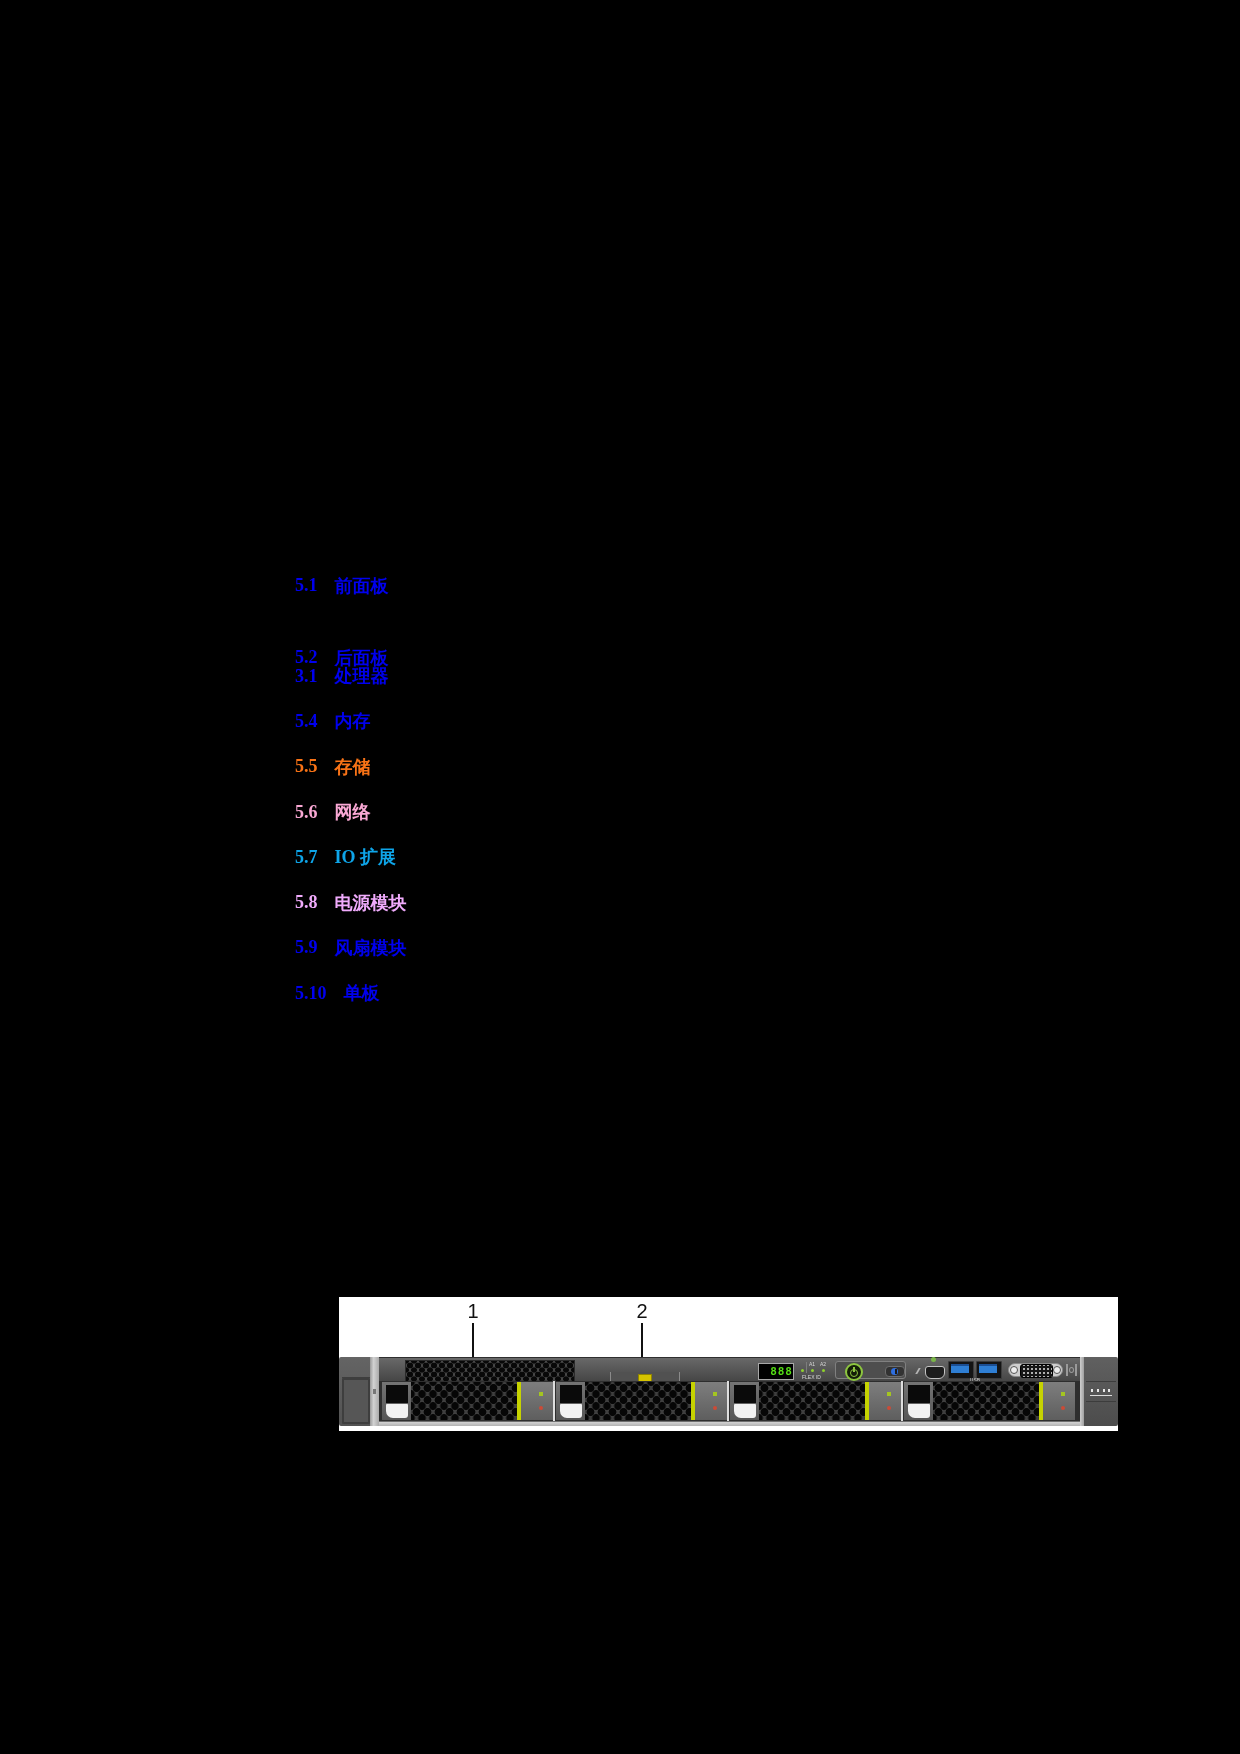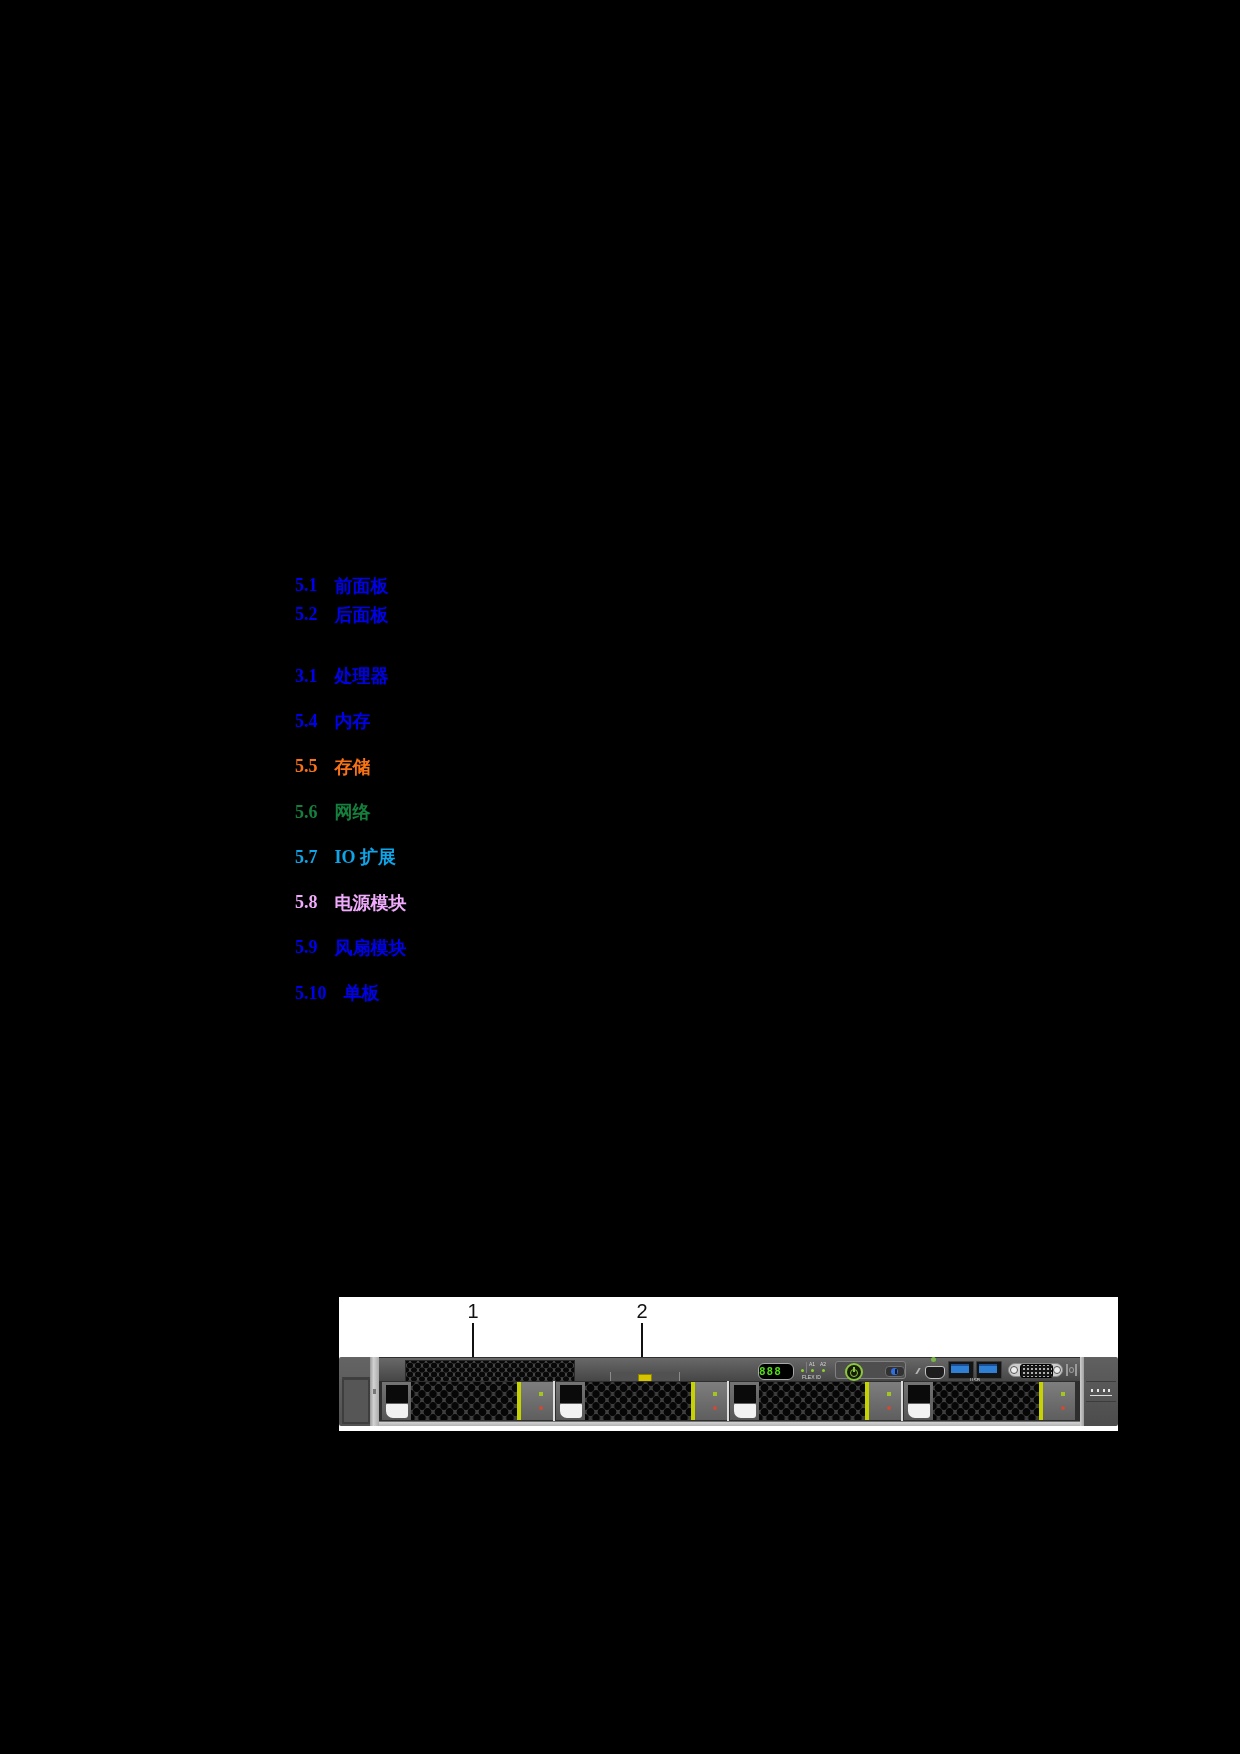--- a/index.html
+++ b/index.html
@@ -62,23 +62,23 @@
          radial-gradient(circle 3.4px at 50% 50%, #080808 78%, rgba(0,0,0,0) 92%),
          radial-gradient(circle 3.4px at 50% 50%, #080808 78%, rgba(0,0,0,0) 92%);
        background-size:8px 9px;background-position:0 0,4px 4.5px;}
 
   
   #vents{position:absolute;left:26px;top:2px;width:168px;height:21px;border:1px solid #2a2a2a;}
   #label-recess{position:absolute;left:231px;top:14px;width:68px;height:9px;
             border:1px solid #8a8a8a;border-top:none;background:#515151;}
   #label-tab{position:absolute;left:27px;top:2px;width:12px;height:6px;background:#d6c400;border:1px solid #8f8400;}
   #led-display{position:absolute;left:379px;top:5px;width:34px;height:15px;background:#000;
-            border:1px solid #a8a8a8;border-radius:6px;color:#55e015;
+            border:1px solid #a8a8a8;border-radius:0;color:#55e015;
             font-family:"DejaVu Sans Mono",monospace;font-size:11px;font-weight:bold;
-            text-align:left;line-height:15px;letter-spacing:1px;}
+            text-align:right;line-height:15px;letter-spacing:1px;}
   #indicators{position:absolute;left:418px;top:3px;width:34px;height:20px;
             font-family:"Liberation Sans",sans-serif;color:#d8d8d8;}
   #indicators .t{position:absolute;font-size:5px;line-height:5px;}
   #ind-a1{left:12px;top:1px;} #ind-a2{left:23px;top:1px;}
   #ind-flex{left:5px;top:14px;font-size:4.5px;white-space:nowrap;}
   #indicators .dot{position:absolute;top:8px;width:3px;height:3px;border-radius:50%;background:#8fd12c;}
   #ind-d1{left:4px;} #ind-d2{left:14px;} #ind-d3{left:25px;}
   #indicators .sep{position:absolute;left:9px;top:1px;width:1px;height:11px;background:#7c7c7c;}
   #btn-panel{position:absolute;left:456px;top:3px;width:71px;height:18px;
             background:#4e4e4e;border:1px solid #808080;border-radius:3px;box-sizing:border-box;}
@@ -137,37 +137,37 @@
 </head>
 <body>
 
 <div id="page">
 
   <div id="toc">
       <div class="toc-item" style="top: 563px; color: rgb(0, 0, 238);">
     <span class="num">5.1</span>
     <span class="label">前面板</span>
   </div>
-      <div class="toc-item" style="top: 592px; color: rgb(0, 0, 238);">
+      <div class="toc-item" style="top: 635px; color: rgb(0, 0, 238);">
     <span class="num">5.2</span>
     <span class="label">后面板</span>
   </div>
       <div class="toc-item" style="top: 653.6px; color: rgb(0, 0, 238);">
     <span class="num">3.1</span>
     <span class="label">处理器</span>
   </div>
       <div class="toc-item" style="top: 698.9px; color: rgb(0, 0, 238);">
     <span class="num">5.4</span>
     <span class="label">内存</span>
   </div>
       <div class="toc-item" style="top: 744.2px; color: #f97316;">
     <span class="num">5.5</span>
     <span class="label">存储</span>
   </div>
-      <div class="toc-item" style="top: 789.5px; color: #15803d;">
+      <div class="toc-item" style="top: 789.5px; color: #f9a8d4;">
     <span class="num">5.6</span>
     <span class="label">网络</span>
   </div>
       <div class="toc-item" style="top: 834.8px; color: #0ea5e9;">
     <span class="num">5.7</span>
     <span class="label">IO 扩展</span>
   </div>
       <div class="toc-item" style="top: 880.1px; color: #f0abfc;">
     <span class="num">5.8</span>
     <span class="label">电源模块</span>

